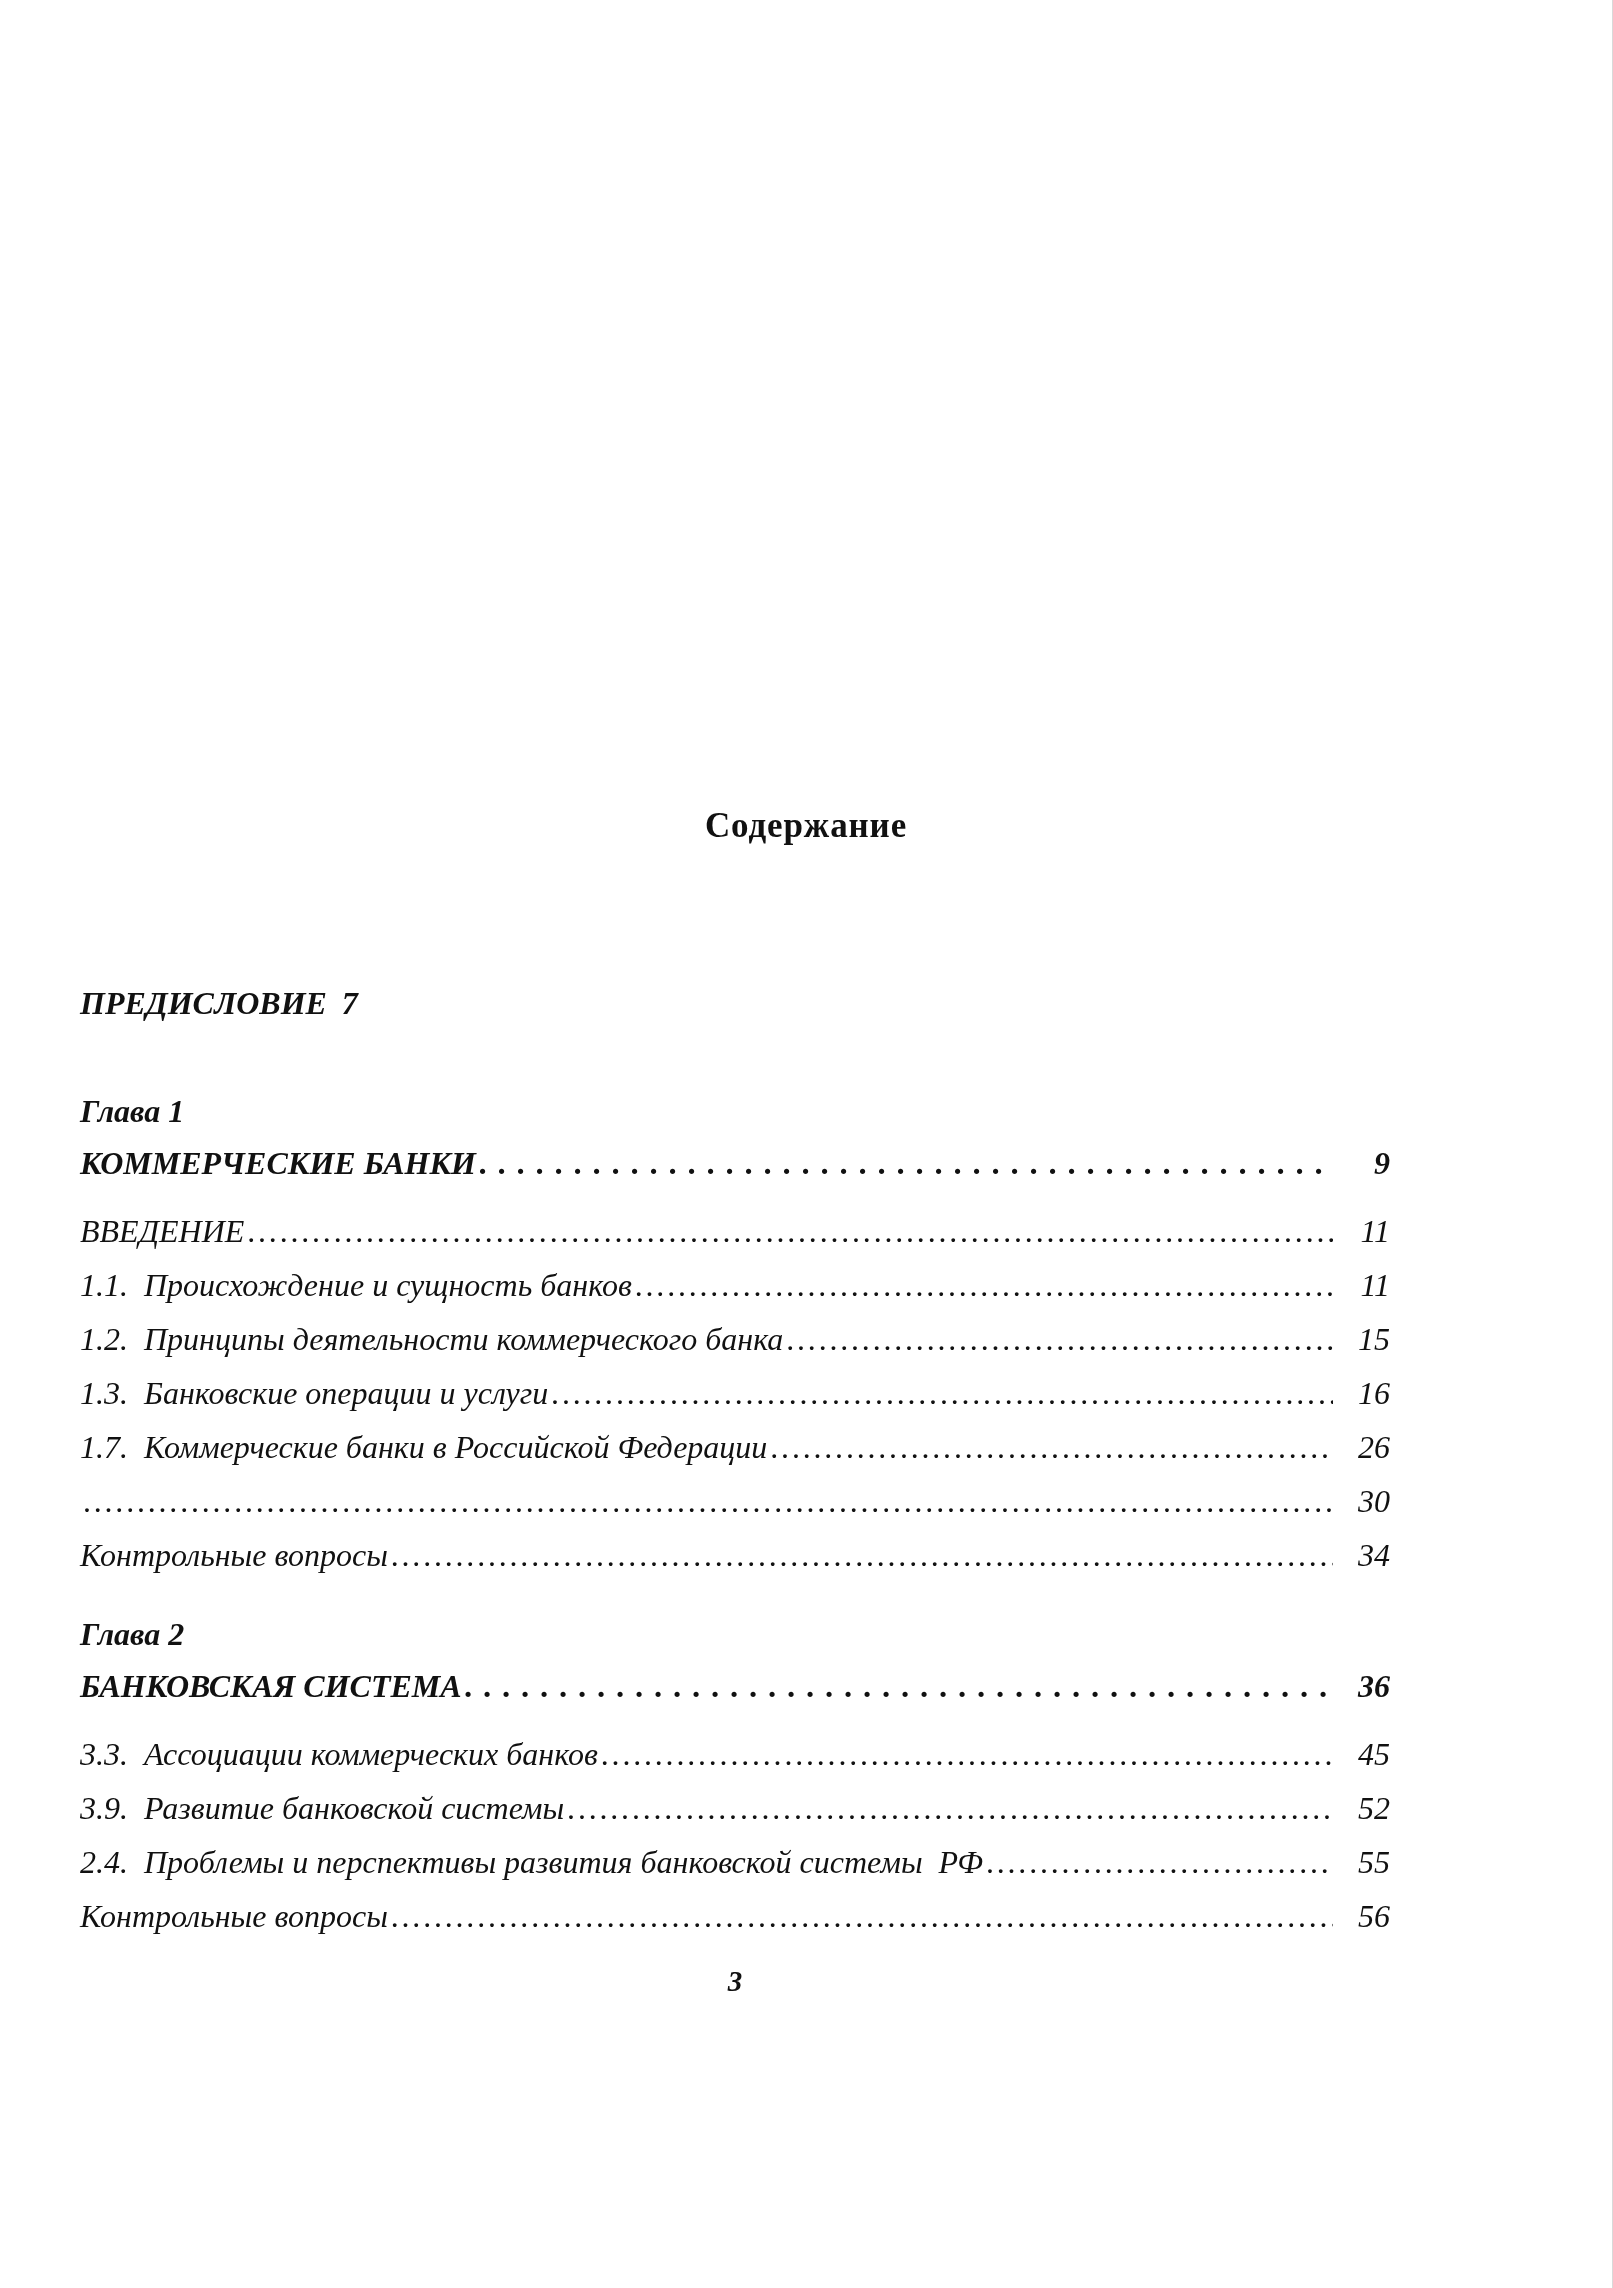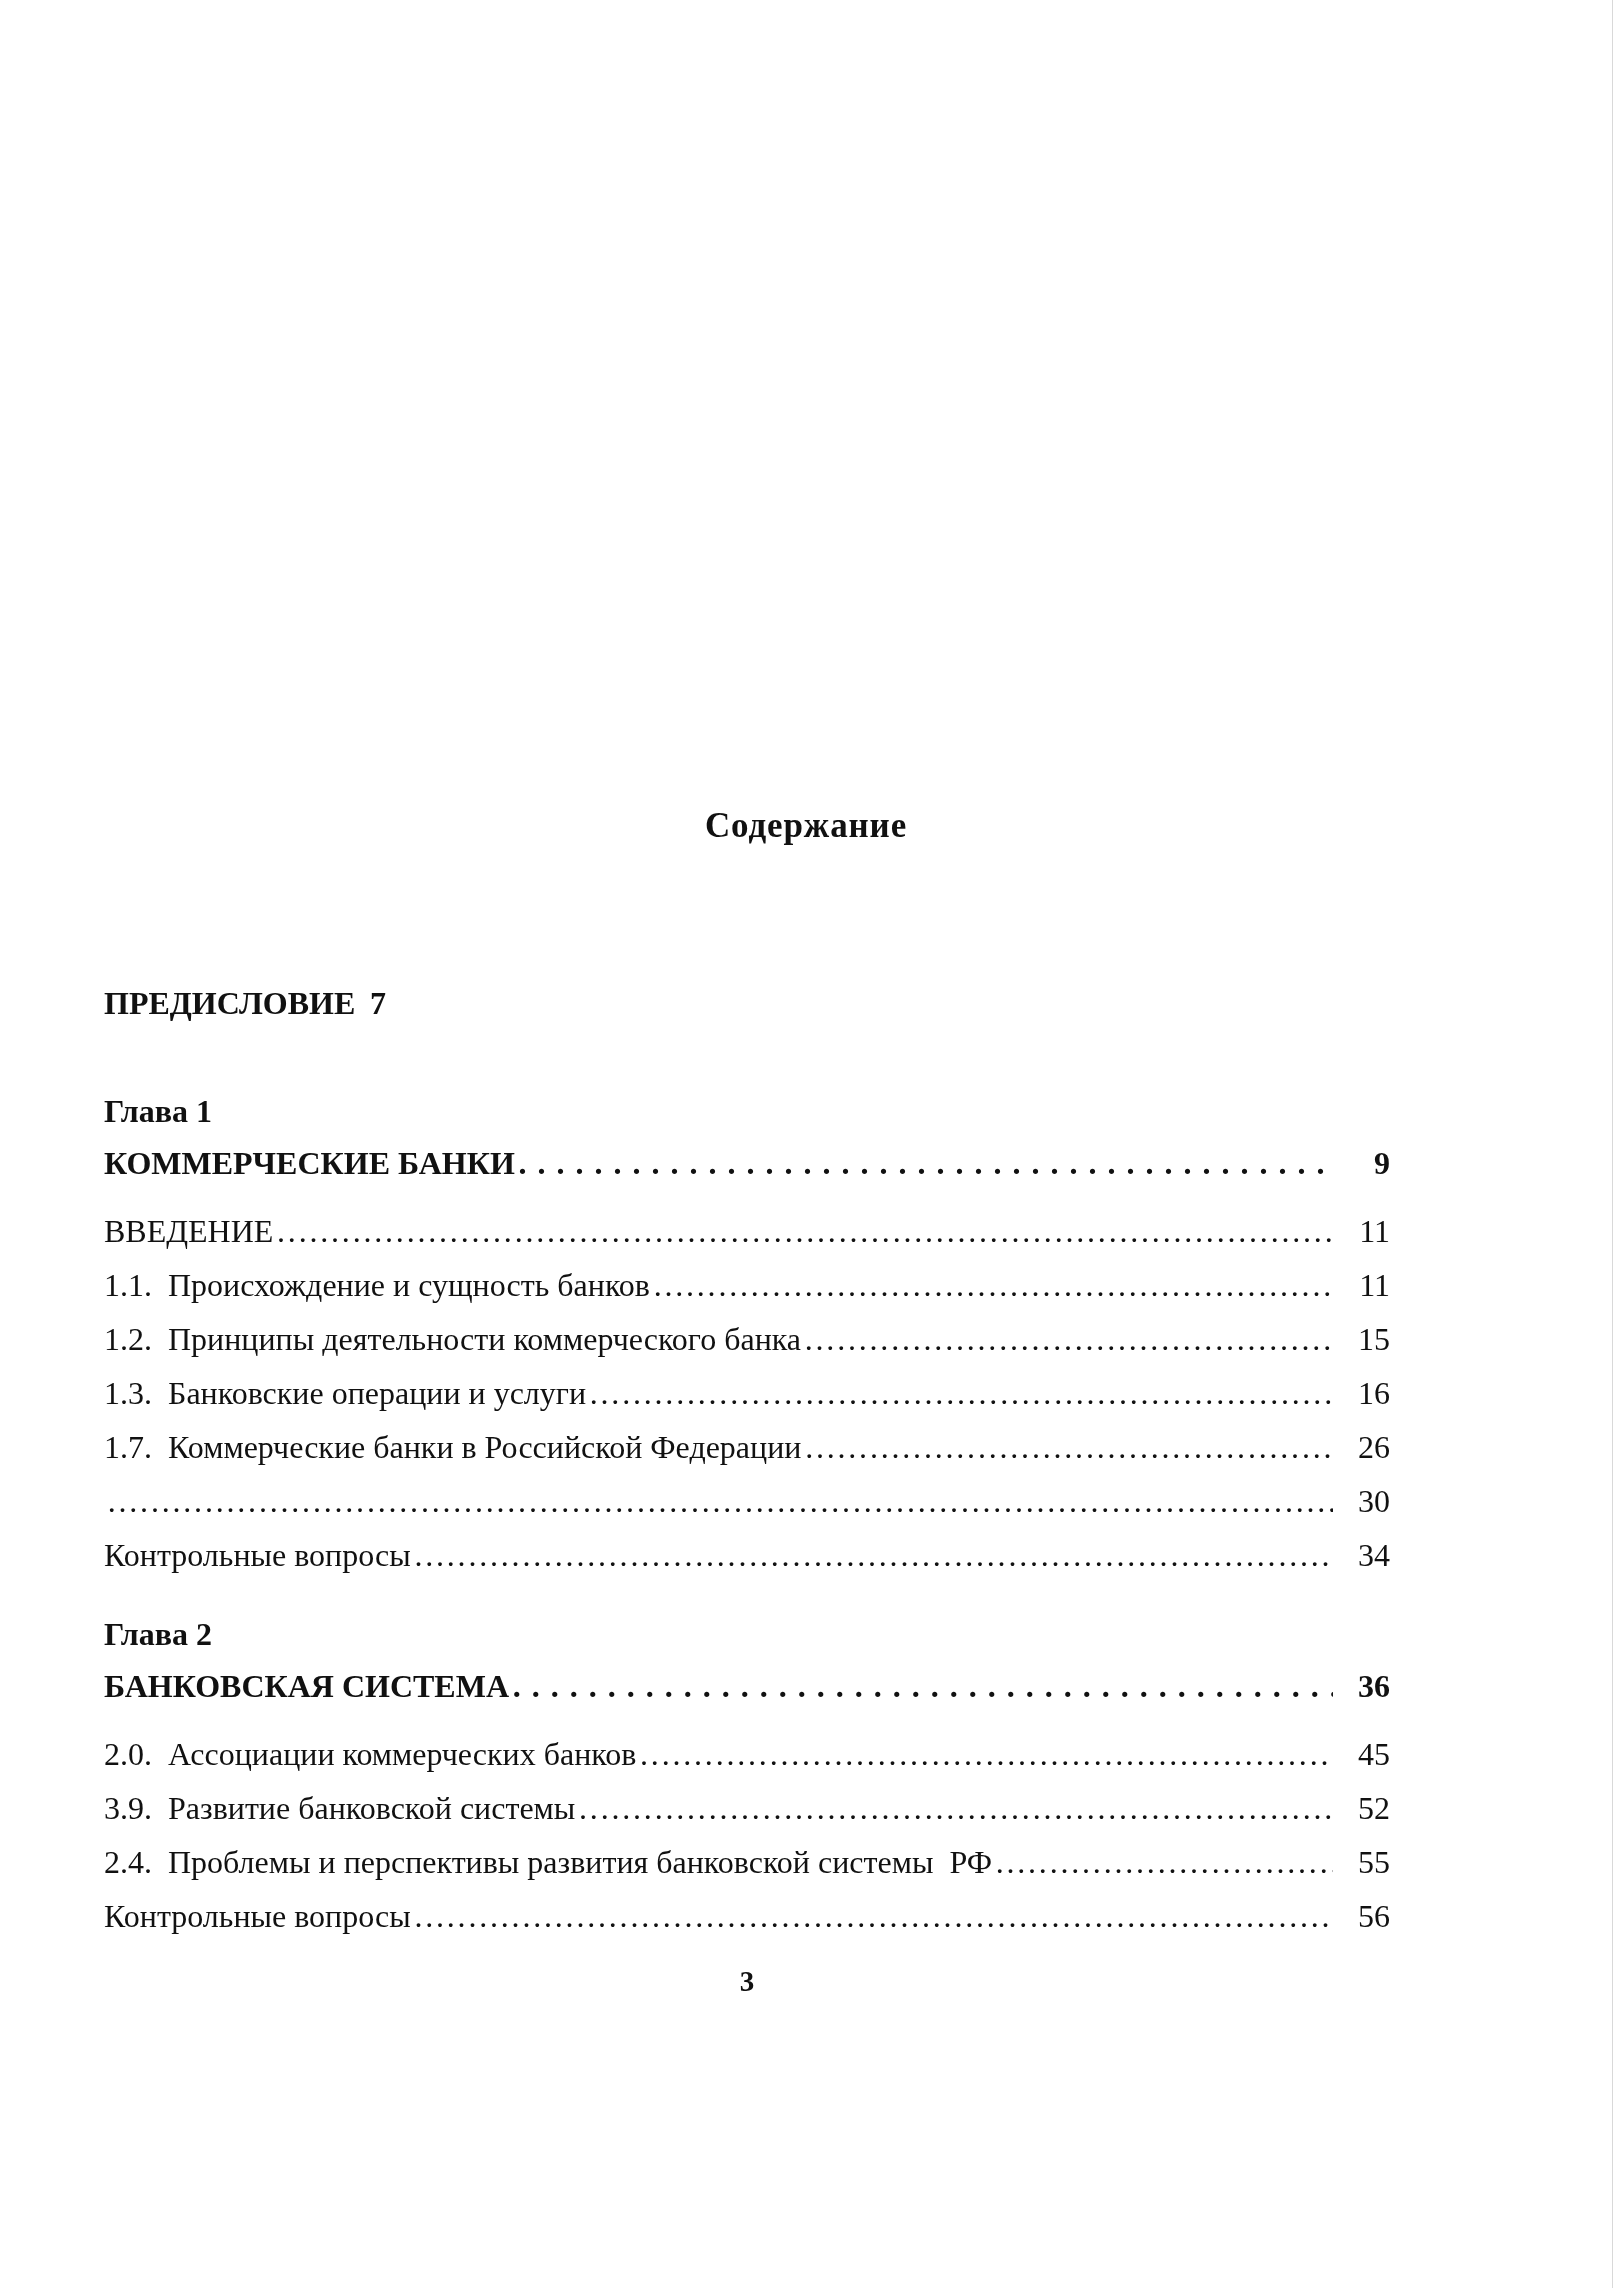--- a/index.html
+++ b/index.html
@@ -24,22 +24,23 @@
     text-align: center;
   }
   .doc-title {
     margin: 0;
     font-size: 35px;
     font-weight: bold;
     letter-spacing: 0.9px;
     line-height: 1.2;
   }
   .content {
-    margin-left: 104px;
+    margin-left: 80px;
     margin-right: 222px;
+    font-style: italic;
   }
   .preface-row {
     margin-top: 129px;
     font-size: 32px;
     font-weight: bold;
     line-height: 54px;
     white-space: pre;
   }
   .preface-row .toc-page {
     display: inline-block;
@@ -176,21 +177,21 @@
       <div class="chapter-label">Глава 2</div>
       <div class="toc-row bold">
         <span class="toc-label">БАНКОВСКАЯ СИСТЕМА</span>
         <span class="leader leader-bold"></span>
         <span class="toc-page">36</span>
       </div>
       <div class="chapter-entries">
 
 
         <div class="toc-row">
-          <span class="toc-label">2.0.  Ассоциации коммерческих банков</span>
+          <span class="toc-label">3.3.  Ассоциации коммерческих банков</span>
           <span class="leader"></span>
           <span class="toc-page">45</span>
         </div>
 
         <div class="toc-row">
           <span class="toc-label">3.9.  Развитие банковской системы</span>
           <span class="leader"></span>
           <span class="toc-page">52</span>
         </div>
 

